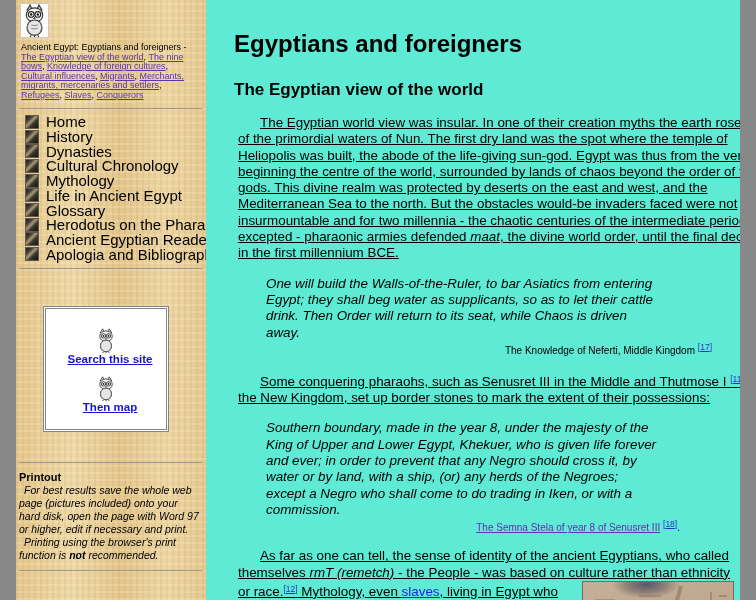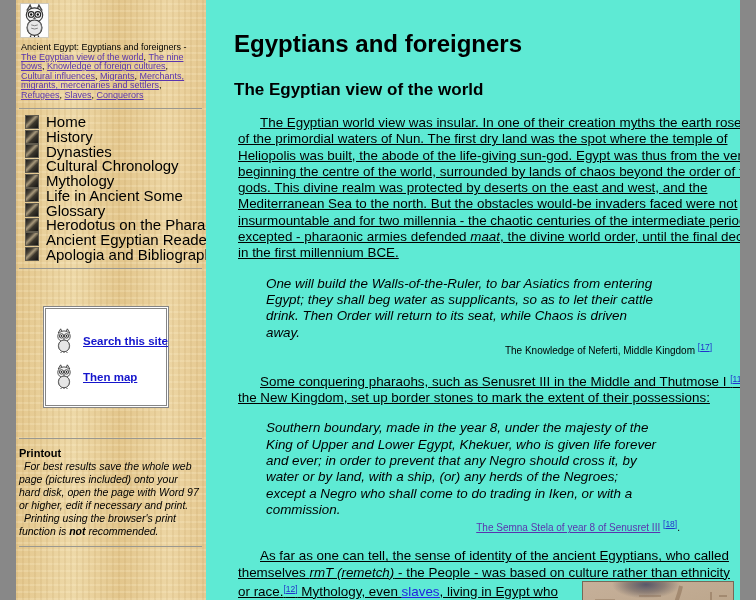--- a/index.html
+++ b/index.html
@@ -27,21 +27,21 @@
   .nav-item { display:flex; align-items:center; height:14.7px; padding-left:9px; font-size:15px; cursor:pointer; white-space:nowrap; }
   .nav-icon {
     width:12px; height:12px; margin-right:7px; flex:0 0 auto;
     background:linear-gradient(135deg,#1d1d1d 0%,#4a4438 28%,#a99a7c 44%,#3c372c 62%,#141414 100%);
     border:1px solid #5f5a4d;
   }
   .tools-box {
     width:112px; margin:37px 0 0 27px; background:#ffffff;
     border:3px double #858585; padding:8px 0 16px 8px;
   }
-  .tool { display:flex; align-items:center; margin-top:11px; }
+  .tool { display:flex; align-items:center; margin-top:11px;flex-direction:column; }
   .tool-owl { width:20px; height:25px; margin-right:9px; flex:0 0 auto; }
   .tool a { font-size:11.5px; font-weight:bold; color:#1515cc; text-decoration:underline; cursor:pointer; white-space:nowrap; }
   .printout { margin:8px 5px 0 3px; font-size:10.5px; line-height:13px; }
   .pr-title { font-weight:bold; font-size:11px; }
   .printout p { margin:0; text-indent:5px;font-style:italic; }
 
   
   .main { margin-left:190px; padding:0 6px 0 28px; }
   h1.title { font-size:24px; font-weight:bold; margin:30px 0 0 0; }
   h2.subtitle { font-size:17px; font-weight:bold; margin:22px 0 0 0; }
@@ -114,21 +114,21 @@
       <div class="nav-item">
           <span class="nav-icon"></span>
           <span>Cultural Chronology</span>
         </div>
       <div class="nav-item">
           <span class="nav-icon"></span>
           <span>Mythology</span>
         </div>
       <div class="nav-item">
           <span class="nav-icon"></span>
-          <span>Life in Ancient Some</span>
+          <span>Life in Ancient Egypt</span>
         </div>
       <div class="nav-item">
           <span class="nav-icon"></span>
           <span>Glossary</span>
         </div>
       <div class="nav-item">
           <span class="nav-icon"></span>
           <span>Herodotus on the Pharaohs</span>
         </div>
       <div class="nav-item">

